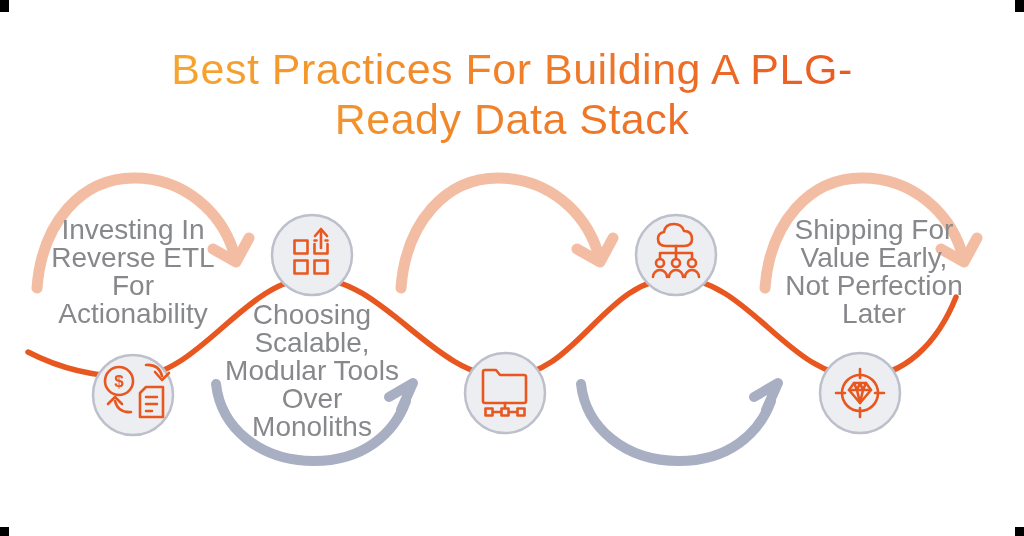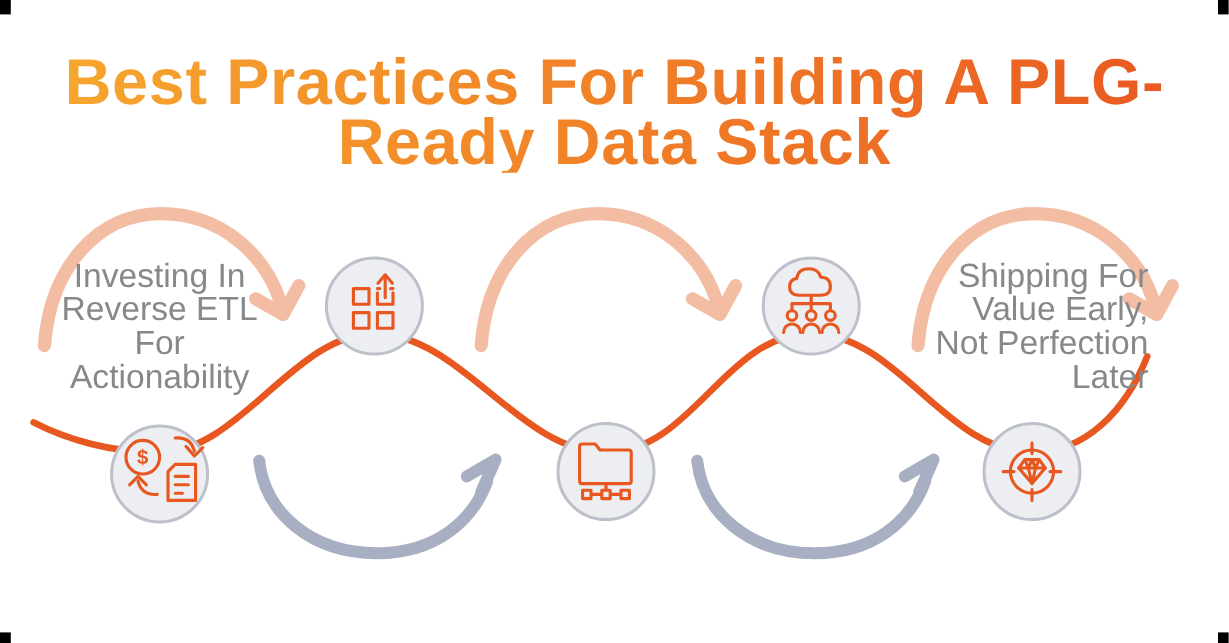--- a/index.html
+++ b/index.html
@@ -8,34 +8,34 @@
     overflow:hidden;font-family:"Liberation Sans", sans-serif;
   }
   .corner{position:absolute;background:#000000;}
   .corner.tl{left:0;top:0;width:9px;height:12px;}
   .corner.tr{right:0;top:0;width:9px;height:12px;}
   .corner.bl{left:0;bottom:0;width:9px;height:9px;}
   .corner.br{right:0;bottom:0;width:9px;height:9px;}
   .title-wrap{position:absolute;left:0;right:0;top:44px;text-align:center;}
   .title{
     display:inline-block;white-space:pre-line;
-    font-size:54px;line-height:50px;font-weight:bold;letter-spacing:.5px;
+    font-size:43px;line-height:50px;font-weight:normal;letter-spacing:.5px;
     background:linear-gradient(90deg,#F6A62E 0%,#EA5A22 100%);
     -webkit-background-clip:text;background-clip:text;
     -webkit-text-fill-color:transparent;color:transparent;
   }
   .step-label{
     position:absolute;width:220px;text-align:center;white-space:pre-line;
     font-size:28px;line-height:28px;color:#87888B;
   }
   .lbl-1{left:23px;top:216px;}
   .lbl-2{left:202px;top:301px;}
   .lbl-3{left:387px;top:216px;}
   .lbl-4{left:566px;top:301px;}
-  .lbl-5{left:737px;top:216px;text-align:right;}
+  .lbl-5{left:764px;top:216px;}
   svg.flow{position:absolute;left:0;top:0;}
   .wave{stroke:#E8571F;stroke-width:5.5;fill:none;stroke-linecap:round;}
   .peach{stroke:#F3BDA3;stroke-width:11;fill:none;stroke-linecap:round;stroke-linejoin:round;}
   .grayarc{stroke:#A9AFC3;stroke-width:10;fill:none;stroke-linecap:round;stroke-linejoin:round;}
   .node{fill:#EDEEF2;stroke:#BDC0CB;stroke-width:2.5;}
   .ic{stroke:#E8571F;stroke-width:2.6;fill:none;stroke-linecap:round;stroke-linejoin:round;}
   .ic-fill{fill:#EDEEF2;}
   .ic-text{fill:#E8571F;stroke:none;font-family:"Liberation Sans",sans-serif;font-weight:bold;font-size:17px;text-anchor:middle;}
 </style>
 </head>
@@ -140,18 +140,23 @@
       <path class="ic" d="M 849 390 L 854 383 L 866 383 L 871 390 L 860 403 Z"></path>
       <path class="ic" d="M 849 390 L 871 390 M 854 383 L 857 390 L 860 383 L 863 390 L 866 383
                          M 857 390 L 860 403 M 863 390 L 860 403"></path>
     </g>
   </svg>
 
   <div class="step-label lbl-1">Investing In
 Reverse ETL
 For
 Actionability</div>
+  <div class="step-label lbl-2">Choosing
+Scalable,
+Modular Tools
+Over
+Monoliths</div>
   <div class="step-label lbl-5">Shipping For
 Value Early,
 Not Perfection
 Later</div>
 
 </div>
 
 </body></html>

